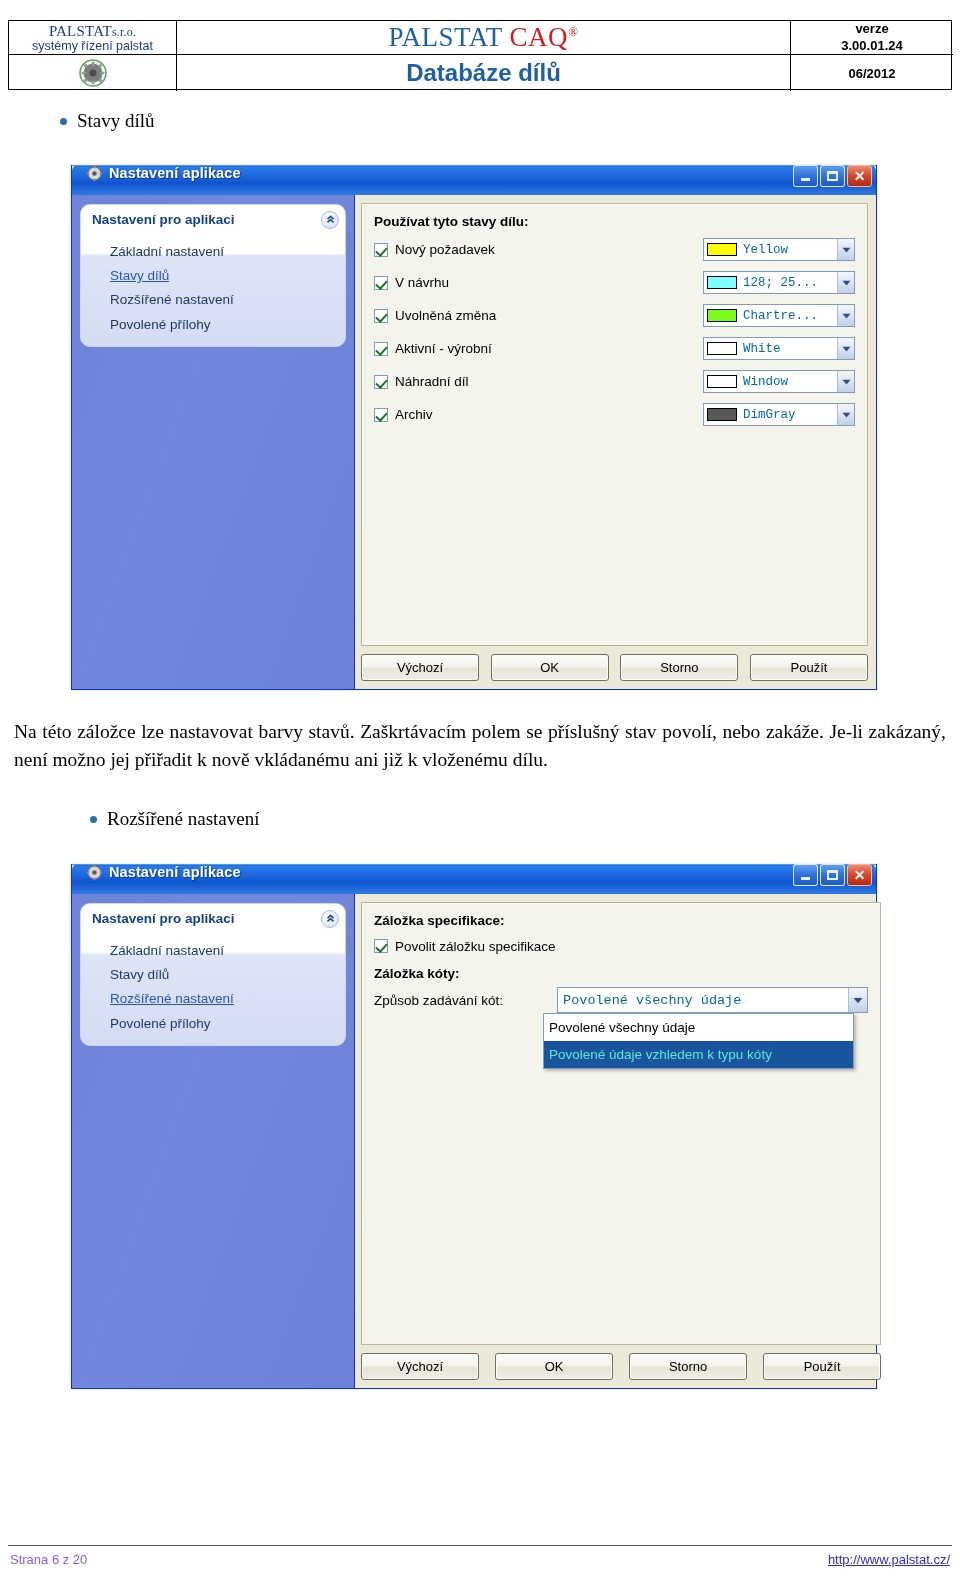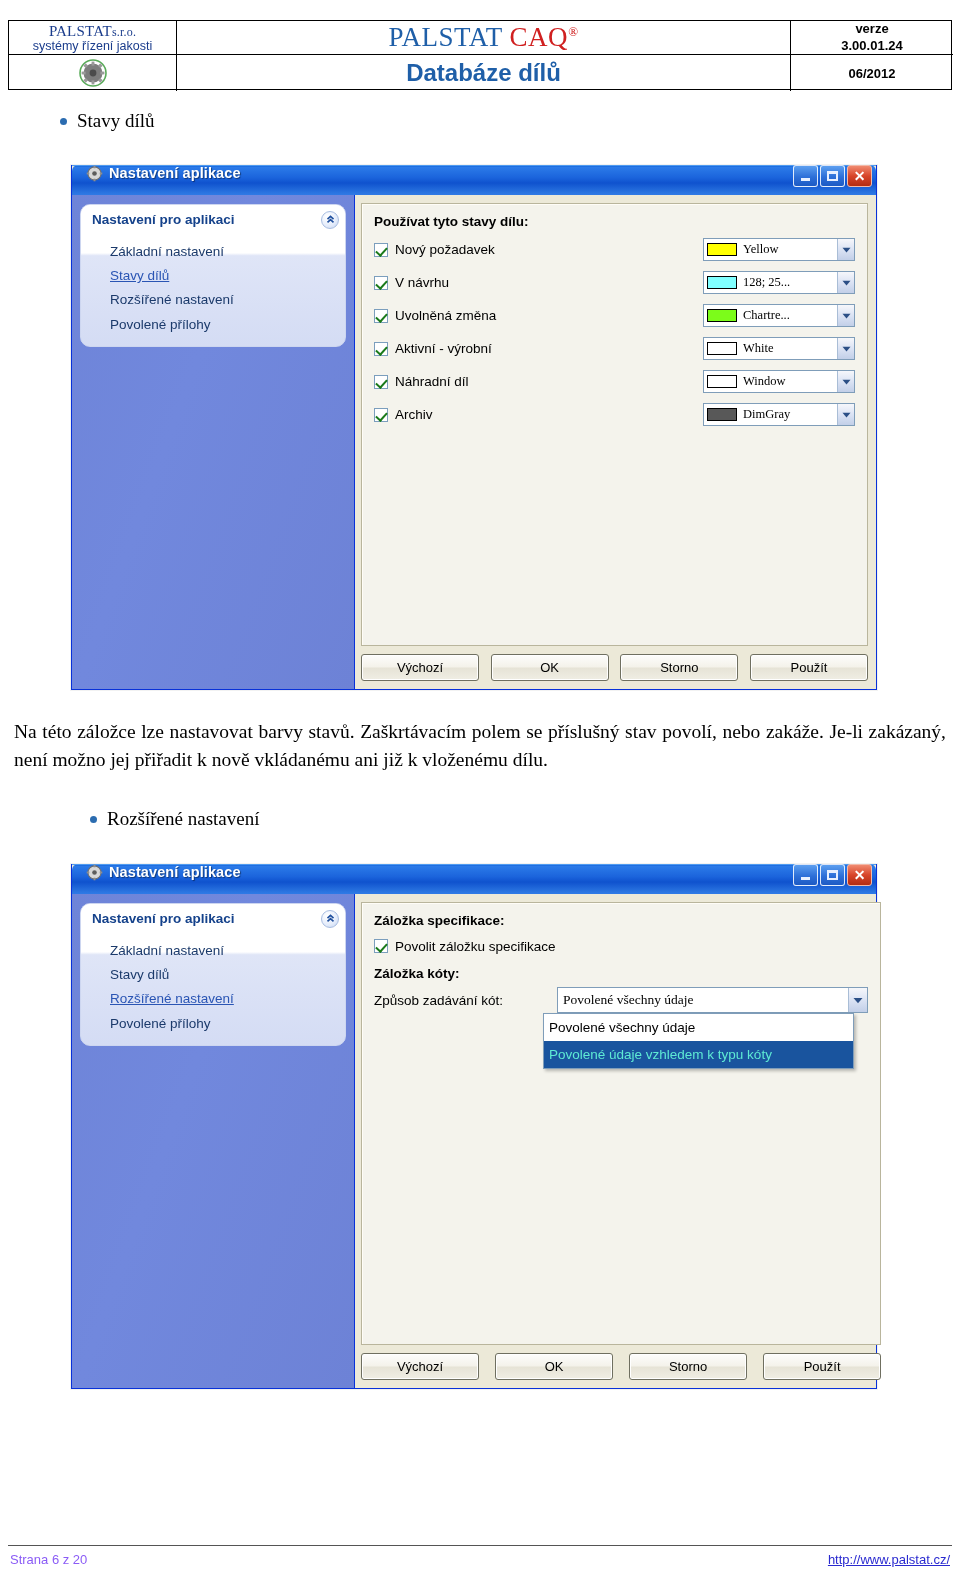--- a/index.html
+++ b/index.html
@@ -164,21 +164,21 @@
   .state-label {
     font-family: "Liberation Sans", sans-serif; font-size: 13.5px; color: #000; white-space: nowrap;
   }
   .state-combo {
     margin-left: auto; width: 152px; height: 23px;
     background: #fff; border: 1px solid #7f9db9;
     display: flex; align-items: center; padding: 0 0 0 3px;
   }
   .swatch { width: 30px; height: 13px; border: 1px solid #000; flex: none; margin-right: 6px; }
   .combo-text {
-    font-family: Liberation Serif, serif; font-size: 12.5px; color: #000000;
+    font-family: Liberation Mono, monospace; font-size: 12.5px; color: #0369a1;
     white-space: nowrap; overflow: hidden; flex: 1;
   }
   .combo-arrow {
     width: 17px; height: 21px; flex: none; margin-left: auto;
     background: linear-gradient(180deg,#f6f7fb,#dbe3f4 50%,#c2cfe8);
     border-left: 1px solid #a9bdd6;
     display: flex; align-items: center; justify-content: center;
   }
   .combo-arrow svg { display: block; }
 
@@ -228,21 +228,21 @@
   }
 </style>
 </head>
 <body>
 
 <div class="doc-header">
   <div class="hdr-cell brand-box">
     <div class="brand-l1">
       <span>PALSTAT</span><span class="small">s.r.o.</span>
     </div>
-    <div class="brand-l2">systémy řízení jakosti</div>
+    <div class="brand-l2">systémy řízení palstat</div>
   </div>
 
   <div class="hdr-cell">
     <div class="caq-title">
       <span>PALSTAT</span>
       <span class="red">CAQ</span><sup class="red">®</sup>
     </div>
   </div>
 
   <div class="hdr-cell lastcol ver-box">

